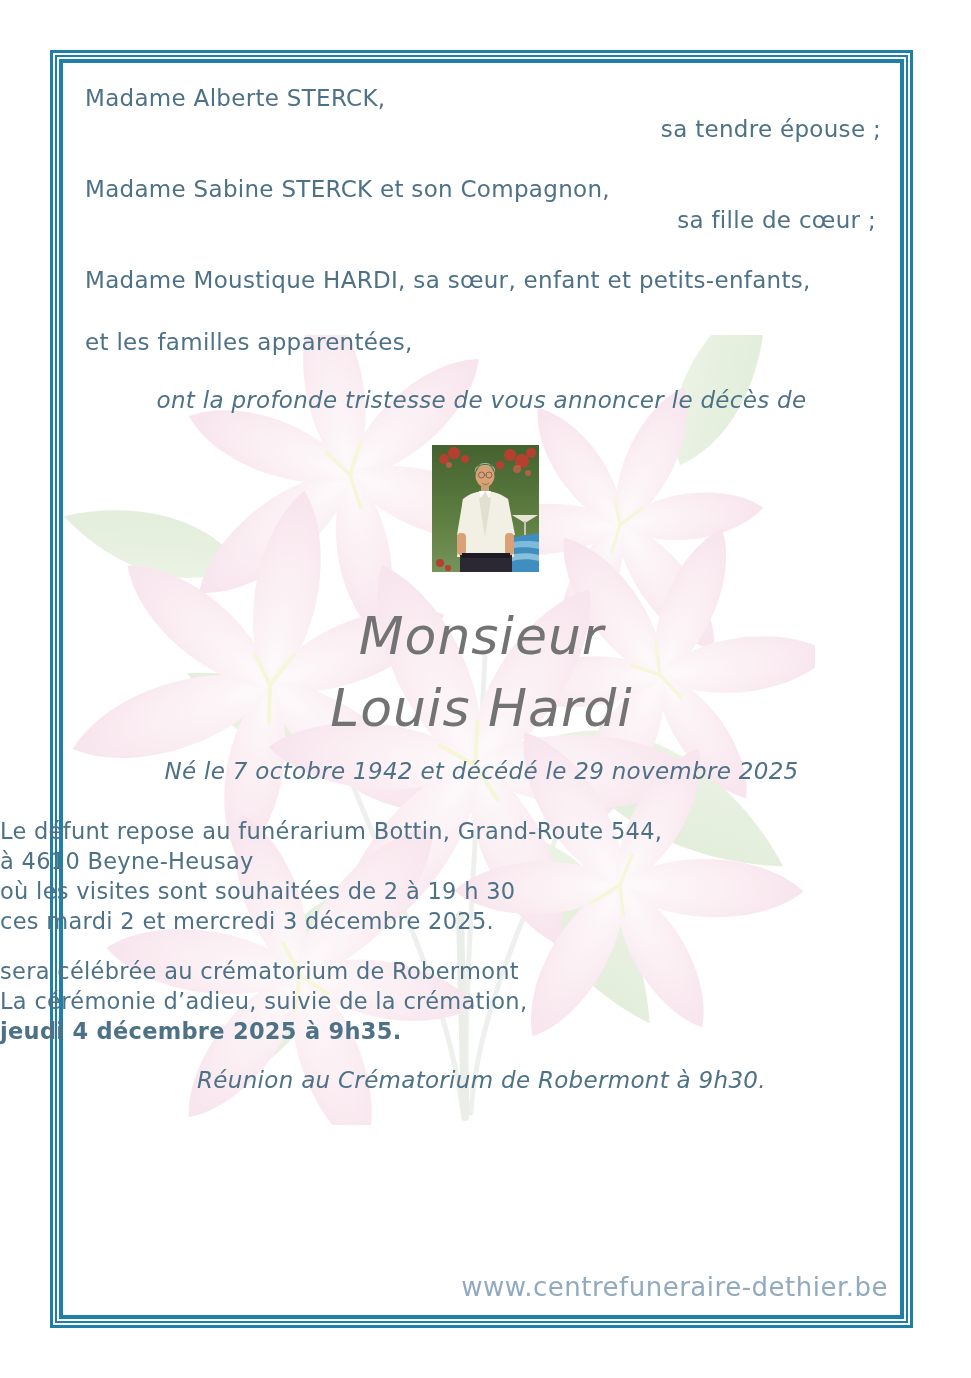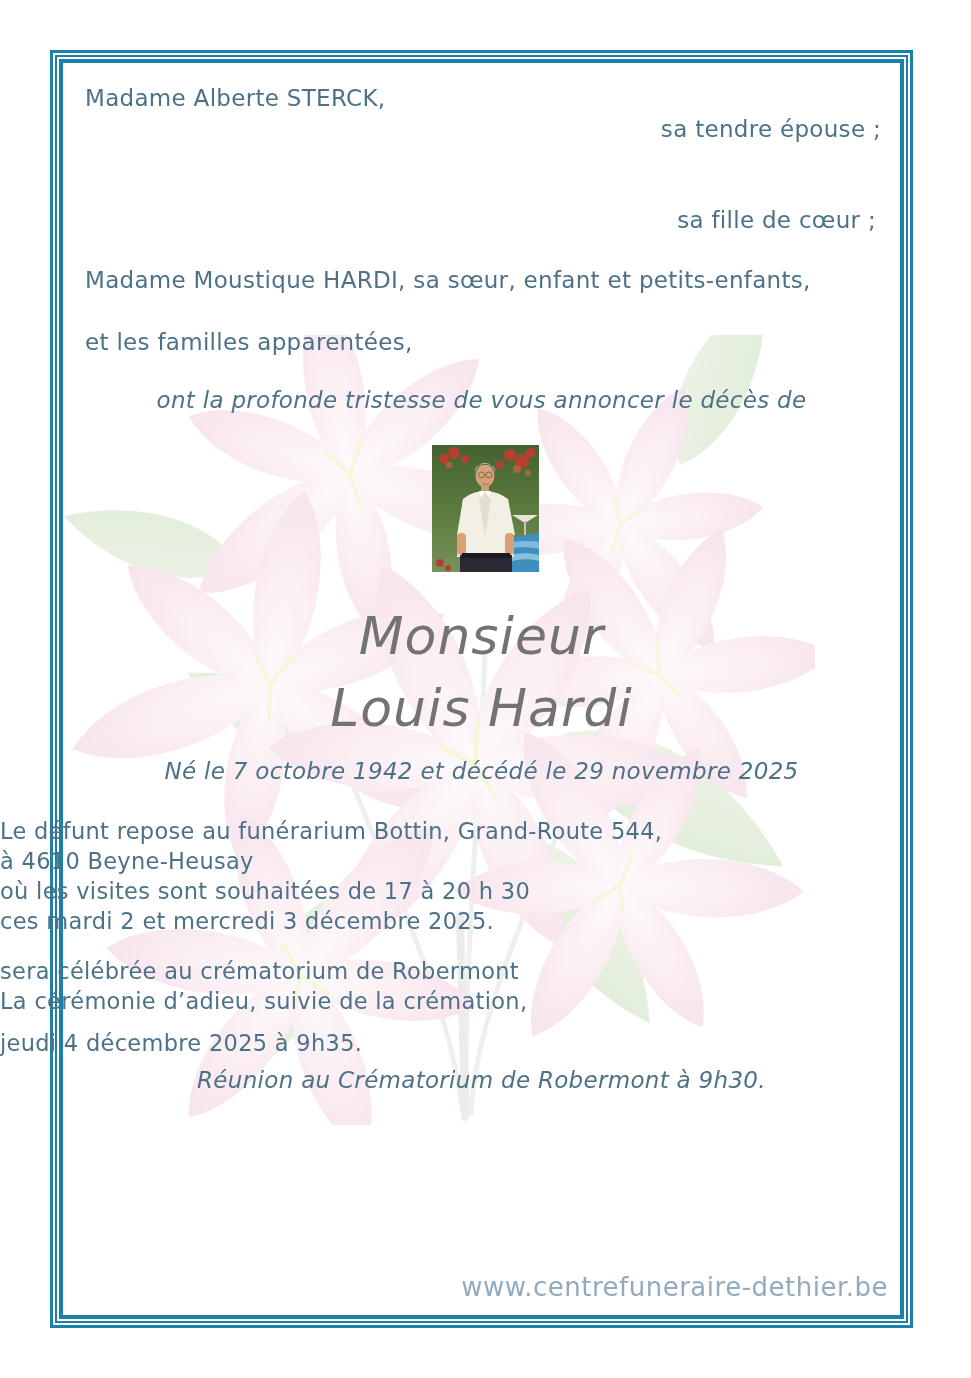--- a/index.html
+++ b/index.html
@@ -24,21 +24,21 @@
     position:absolute;color:#4d7187;font-size:23px;letter-spacing:.3px;
     white-space:nowrap;line-height:1.25;
   }
   .left-name{left:85px;}
   .relation{text-align:center;}
   .centered{left:0;width:963px;text-align:center;font-style:italic;}
   .intro{font-size:23px;}
   .title-line{font-size:52px;letter-spacing:1px;color:#737373;}
   .block{position:absolute;left:0;width:963px;text-align:left;
     color:#4d7187;font-size:22.5px;letter-spacing:.3px;line-height:30px;}
-  .bold-line{font-weight:normal;margin-top:12px;}
+  .bold-line{font-weight:bold;}
   .footer-url{
     position:absolute;right:83px;top:1272px;font-size:26px;
     color:#92aabf;letter-spacing:.5px;white-space:nowrap;
   }
   
   .photo{
     position:absolute;left:432px;top:445px;width:107px;height:127px;
     overflow:hidden;
   }
   .photo svg{display:block;width:100%;height:100%;}
@@ -100,20 +100,21 @@
 
   <div class="frame-a">
     <div class="frame-b">
       <div class="frame-c"></div>
     </div>
   </div>
 
   <div class="txt left-name" style="top:84px">Madame Alberte STERCK,</div>
   <div class="txt relation" style="top:115px;right:90px">sa tendre épouse ;</div>
 
+  <div class="txt left-name" style="top:175px">Madame Sabine STERCK et son Compagnon,</div>
   <div class="txt relation" style="top:206px;right:95px">sa fille de cœur ;</div>
 
   <div class="txt left-name" style="top:266px">Madame Moustique HARDI, sa sœur, enfant et petits-enfants,</div>
   <div class="txt left-name" style="top:328px">et les familles apparentées,</div>
 
   <div class="txt centered intro" style="top:386px">ont la profonde tristesse de vous annoncer le décès de</div>
 
   <div class="photo">
     <svg viewBox="0 0 107 127" aria-hidden="true">
       <defs>
@@ -168,21 +169,21 @@
     </svg>
   </div>
 
   <div class="txt centered title-line" style="top:604px">Monsieur</div>
   <div class="txt centered title-line" style="top:676px">Louis Hardi</div>
   <div class="txt centered" style="top:757px">Né le 7 octobre 1942 et décédé le 29 novembre 2025</div>
 
   <div class="block" style="top:816px">
     <div>Le défunt repose au funérarium Bottin, Grand-Route 544,</div>
     <div>à 4610 Beyne-Heusay</div>
-    <div>où les visites sont souhaitées de 17 à 20 h 30</div>
+    <div>où les visites sont souhaitées de 2 à 19 h 30</div>
     <div>ces mardi 2 et mercredi 3 décembre 2025.</div>
   </div>
 
   <div class="block" style="top:956px">
     <div>sera célébrée au crématorium de Robermont</div>
     <div>La cérémonie d’adieu, suivie de la crémation,</div>
     <div class="bold-line">jeudi 4 décembre 2025 à 9h35.</div>
   </div>
 
   <div class="txt centered" style="top:1066px">Réunion au Crématorium de Robermont à 9h30.</div>

